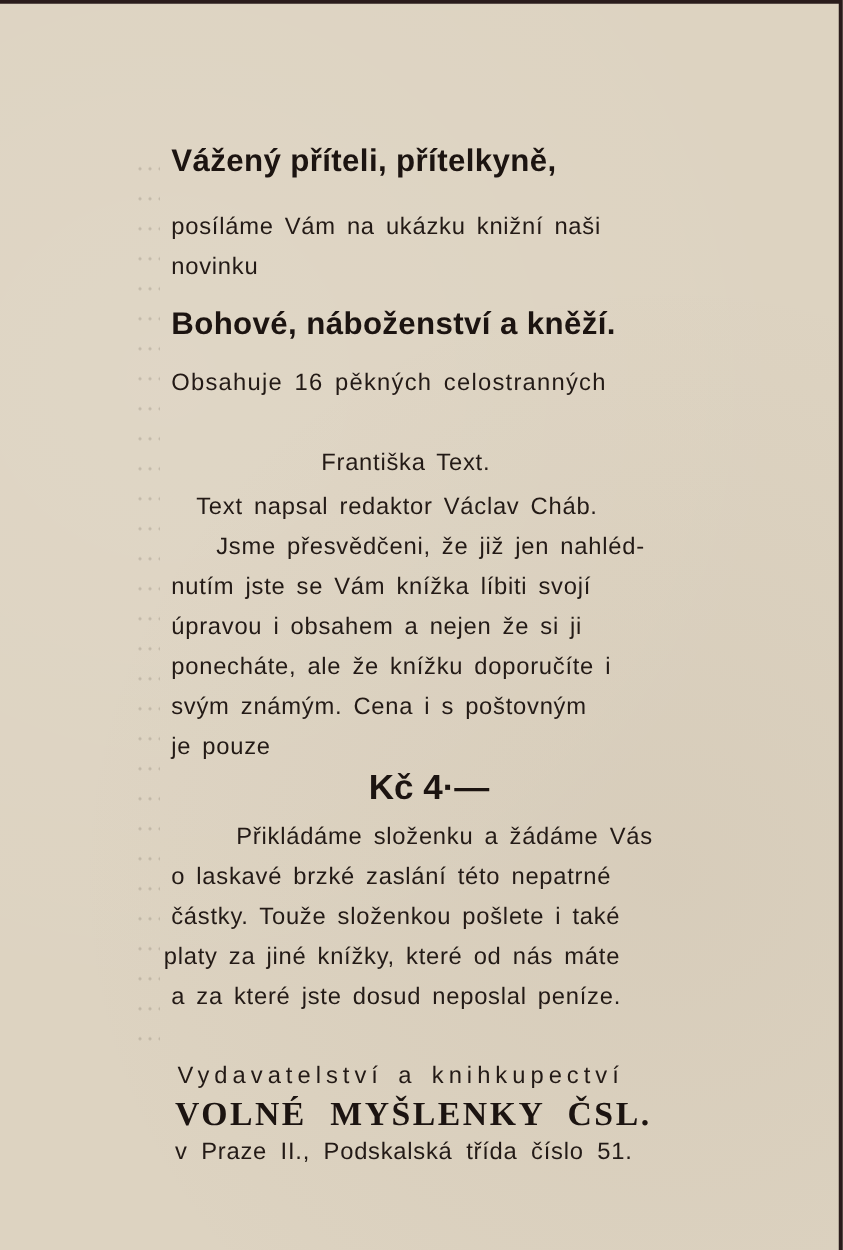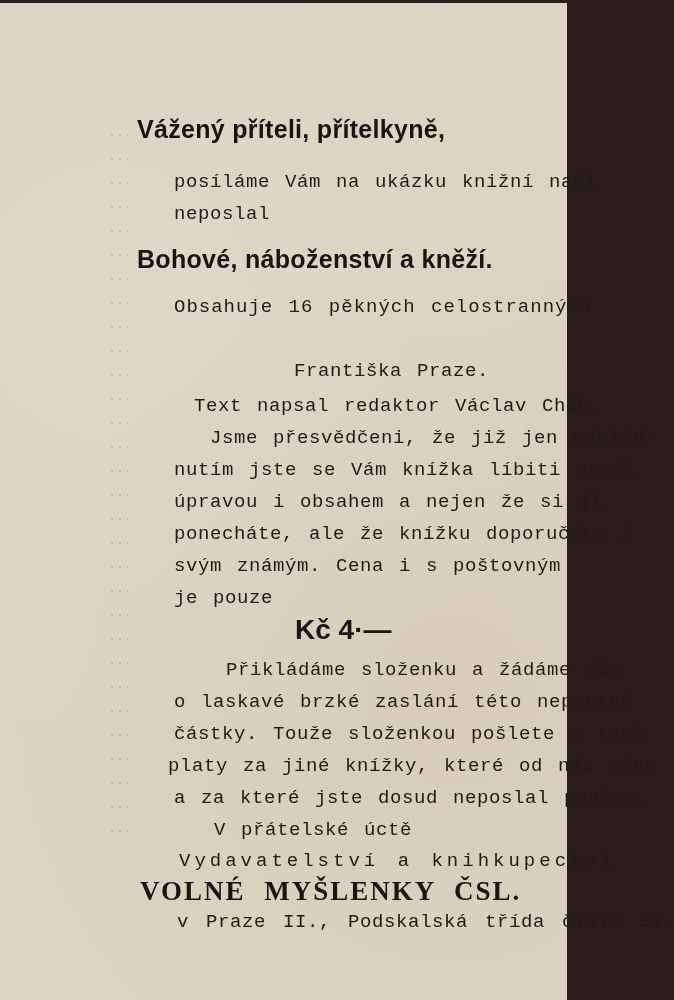--- a/index.html
+++ b/index.html
@@ -7,47 +7,46 @@
       padding: 0;
       width: 674px;
       height: 1000px;
       overflow: hidden;
       background: #2a1c1c;
     }
     .page {
       position: absolute;
       left: 0;
       top: 3px;
-      width: 567px;
+      width: 671px;
       height: 997px;
       background: #ddd3c1;
       background-image:
         radial-gradient(circle at 20% 30%, rgba(255,255,255,0.08), transparent 60%),
         radial-gradient(circle at 80% 70%, rgba(120,100,80,0.06), transparent 55%);
       color: #1e1613;
       font-family: "Liberation Serif", serif;
     }
     .line {
       position: absolute;
       white-space: nowrap;
     }
     .heading {
       font-family: "Liberation Sans", sans-serif;
       font-weight: bold;
       font-size: 25px;
       letter-spacing: 0.3px;
       color: #1c1411;
     }
     .body {
-      font-family: Liberation Mono, monospace;
+      font-family: Liberation Sans, sans-serif;
       font-size: 19px;
       letter-spacing: 0.6px;
       word-spacing: 3px;
       color: #231a16;
-      margin-left: 37px;
     }
     .spaced { letter-spacing: 4px; }
     .price {
       font-family: "Liberation Sans", sans-serif;
       font-weight: bold;
       font-size: 28px;
       color: #1c1411;
     }
     .publisher {
       font-family: "Liberation Serif", serif;
@@ -70,41 +69,40 @@
   </style>
 </head>
 <body>
 
 <div class="page">
   <div class="specks"></div>
 
   <div class="line heading" style="left:137px; top:112px;">Vážený příteli, přítelkyně,</div>
 
   <div class="line body" style="left:137px; top:168px;">posíláme Vám na ukázku knižní naši</div>
-  <div class="line body" style="left:137px; top:200px;">neposlal</div>
+  <div class="line body" style="left:137px; top:200px;">novinku</div>
 
   <div class="line heading" style="left:137px; top:242px;">Bohové, náboženství a kněží.</div>
 
   <div class="line body" style="left:137px; top:293px; letter-spacing:1px;">Obsahuje 16 pěkných celostranných</div>
-  <div class="line body" style="left:257px; top:357px;">Františka Praze.</div>
+  <div class="line body" style="left:257px; top:357px;">Františka Text.</div>
   <div class="line body" style="left:157px; top:392px;">Text napsal redaktor Václav Cháb.</div>
 
   <div class="line body" style="left:173px; top:424px;">Jsme přesvědčeni, že již jen nahléd-</div>
   <div class="line body" style="left:137px; top:456px;">nutím jste se Vám knížka líbiti svojí</div>
   <div class="line body" style="left:137px; top:488px;">úpravou i obsahem a nejen že si ji</div>
   <div class="line body" style="left:137px; top:520px;">ponecháte, ale že knížku doporučíte i</div>
   <div class="line body" style="left:137px; top:552px;">svým známým. Cena i s poštovným</div>
   <div class="line body" style="left:137px; top:584px;">je pouze</div>
 
   <div class="line price" style="left:295px; top:611px;">Kč 4·—</div>
 
   <div class="line body" style="left:189px; top:656px;text-align:center;">Přikládáme složenku a žádáme Vás</div>
   <div class="line body" style="left:137px; top:688px;">o laskavé brzké zaslání této nepatrné</div>
   <div class="line body" style="left:137px; top:720px;">částky. Touže složenkou pošlete i také</div>
   <div class="line body" style="left:131px; top:752px;">platy za jiné knížky, které od nás máte</div>
   <div class="line body" style="left:137px; top:784px;">a za které jste dosud neposlal peníze.</div>
 
-  <div class="line body" style="left:177px; top:816px;">V přátelské úctě</div>
 
   <div class="line body spaced" style="left:142px; top:847px;">Vydavatelství a knihkupectví</div>
   <div class="line publisher" style="left:140px; top:873px;">VOLNÉ MYŠLENKY ČSL.</div>
   <div class="line body" style="left:140px; top:908px; word-spacing:5px;">v Praze II., Podskalská třída číslo 51.</div>
 </div>
 
 </body></html>

